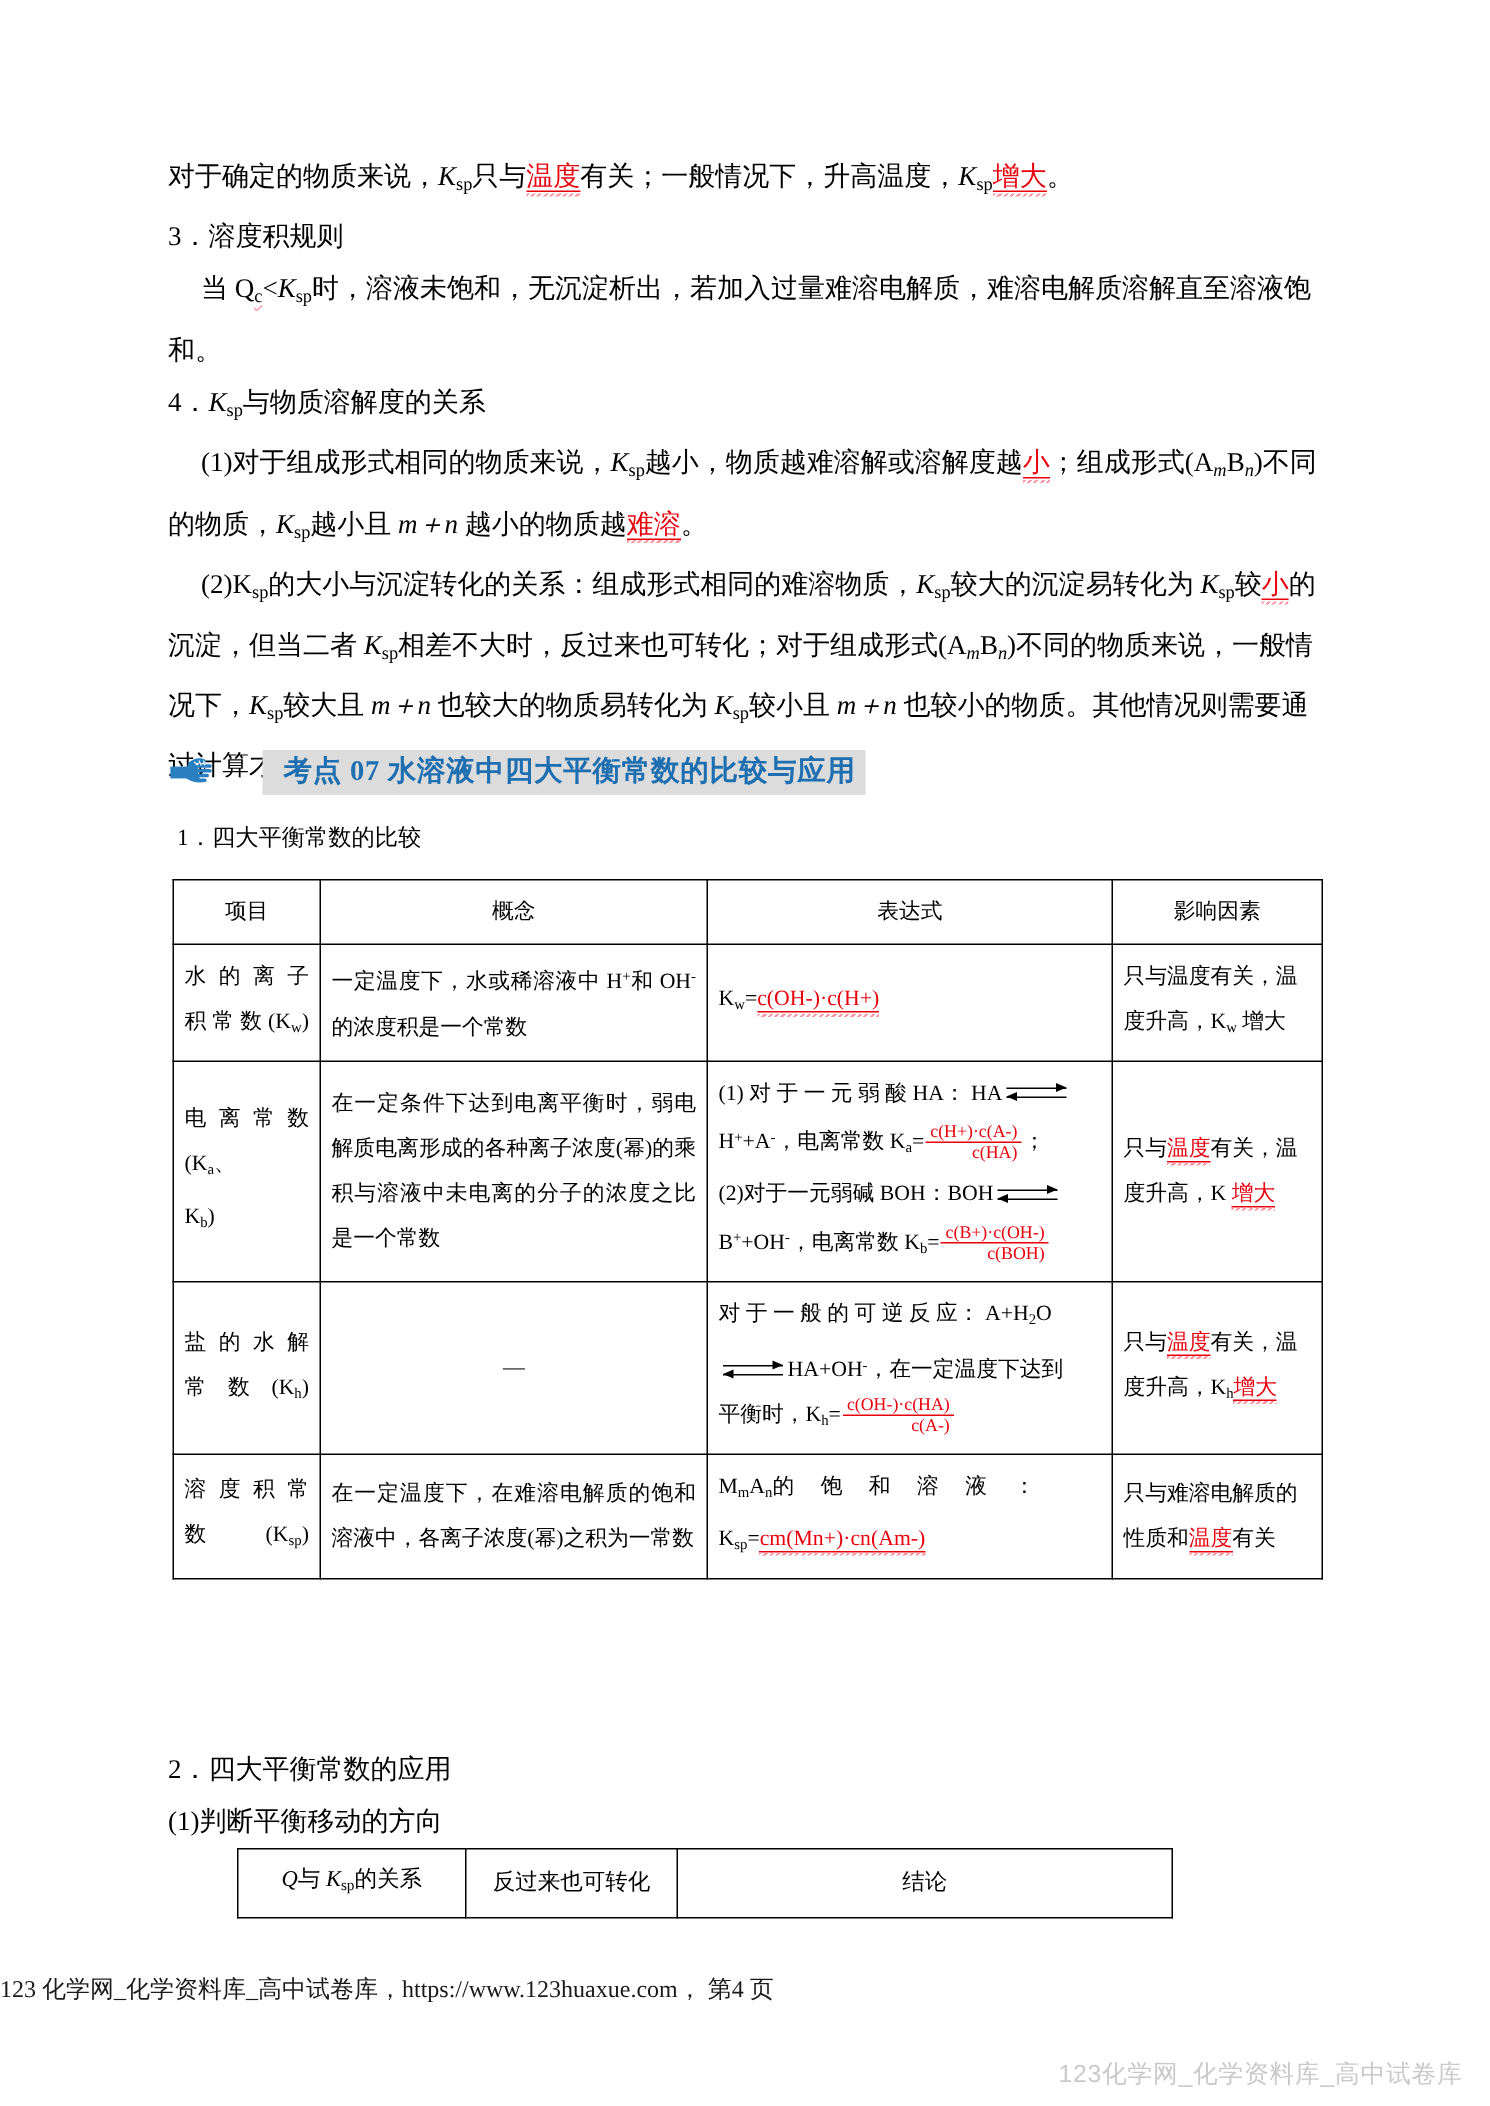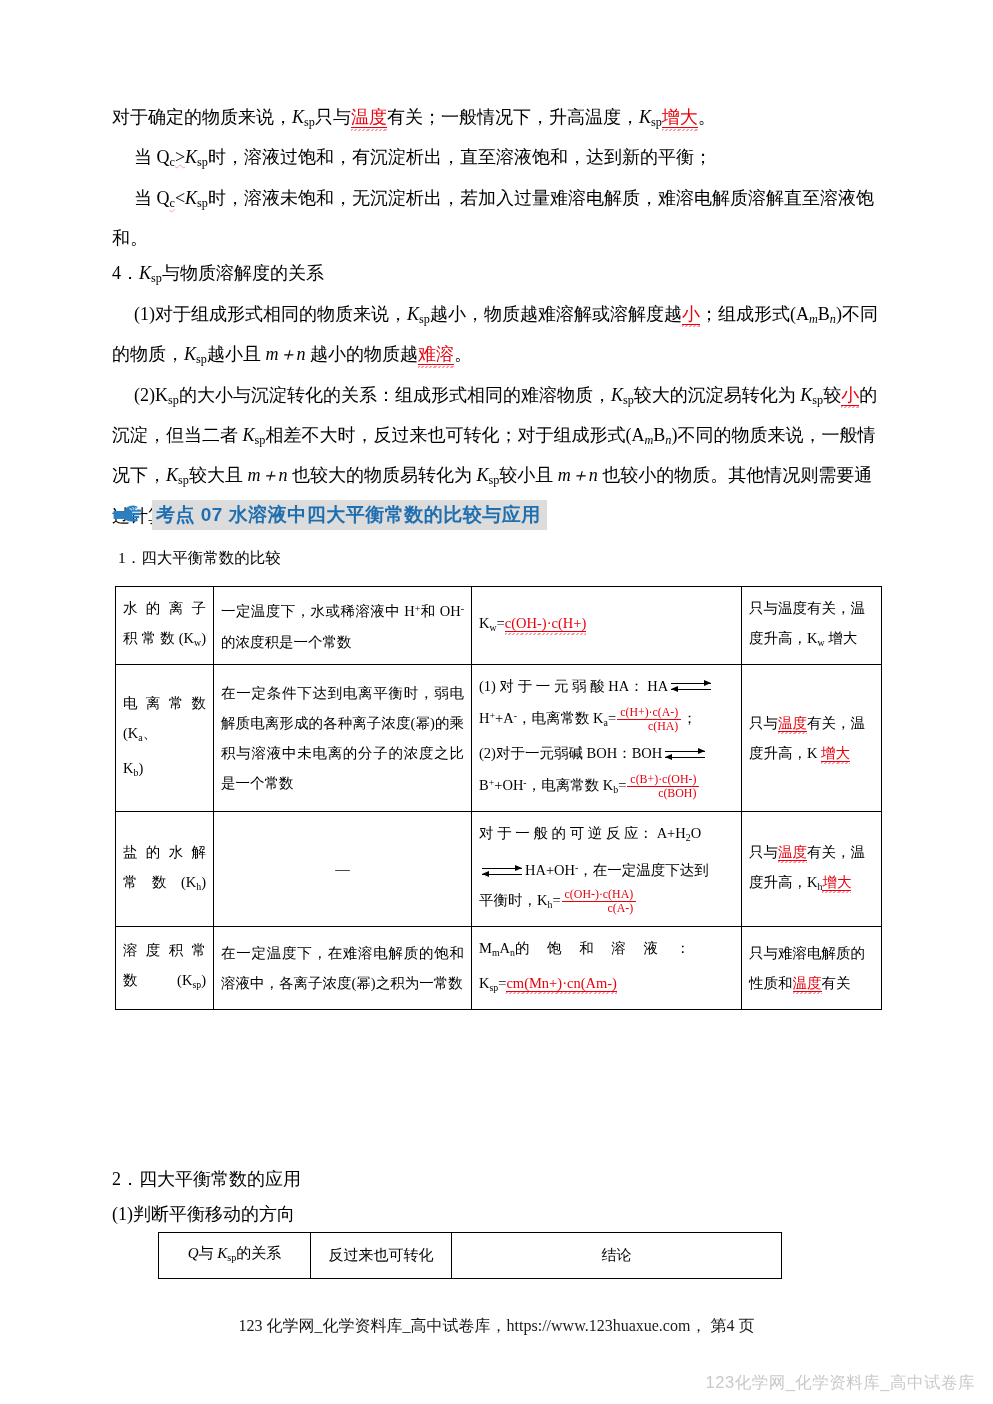--- a/index.html
+++ b/index.html
@@ -47,23 +47,24 @@
     position:absolute; left:112px; top:500px;
     display:flex; align-items:center; gap:0px;
   }
   .hand-icon { width:38px; height:26px; flex:0 0 auto; display:block; margin-right:2px; }
   .head-text {
     background:#dcdcdc;
     color:#1f6fb0;
     font-weight:bold;
     font-size:19px;
     line-height:26px;
-    padding:2px 6px 2px 4px;
+    padding:2px 6px 2px 14px;
     letter-spacing:0.5px;
-    font-family:Liberation Sans, sans-serif;
+    font-family:Liberation Serif, serif;
+    margin-left:23px;
   }
 
   
   table.main {
     border-collapse:collapse;
     width:766px;
     table-layout:fixed;
     font-size:14.5px;
   }
   table.main td, table.main th {
@@ -101,45 +102,43 @@
   .eqarrow .top { top:2px; }
   .eqarrow .bot { top:8px; }
   .eqarrow .ha { position:absolute; top:-1px; right:0; width:0;height:0;
      border-top:3px solid transparent;border-bottom:3px solid transparent;border-left:7px solid #000; }
   .eqarrow .hb { position:absolute; top:5px; left:0; width:0;height:0;
      border-top:3px solid transparent;border-bottom:3px solid transparent;border-right:7px solid #000; }
 
   
   .footer {
     position:absolute; left:0; top:1316px; width:993px;
-    text-align:center; font-size:16px; color:#1a1a1a;
+    text-align:left; font-size:16px; color:#1a1a1a;
     font-family:"Liberation Serif",serif;
   }
   .watermark {
     position:absolute; right:18px; top:1372px;
     font-size:16.5px; color:#c9c9c9;
     font-family:"Liberation Sans","DejaVu Sans",sans-serif;
     letter-spacing:0.5px;
   }
 </style>
 </head>
 <body>
 
 <div class="page">
 
   <div class="body-col">
 
     <p class="line">
       <span>对于确定的物质来说，</span><i class="v">K</i><span class="sub">sp</span><span>只与</span><span class="redu">温度</span><span>有关；一般情况下，升高温度，</span><i class="v">K</i><span class="sub">sp</span><span class="redu">增大</span><span>。</span>
     </p>
 
-
-    <p class="line indent">
-      <span>当 Q</span><span class="sub">c</span><span class="wavy">&gt;</span><i class="v">K</i><span class="sub">sp</span><span>时，溶液过饱和，有沉淀析出，直至溶液饱和，达到新的平衡；</span>
-    </p>
+    <p class="line"><span>3．溶度积规则</span></p>
+
 
 
     <p class="line indent">
       <span>当 Q</span><span class="sub wavy">c</span><span>&lt;</span><i class="v">K</i><span class="sub">sp</span><span>时，溶液未饱和，无沉淀析出，若加入过量难溶电解质，难溶电解质溶解直至溶液饱和。</span>
     </p>
 
     <p class="line">
       <span>4．</span><i class="v">K</i><span class="sub">sp</span><span>与物质溶解度的关系</span>
     </p>
 
@@ -167,20 +166,26 @@
 
   <div style="position:absolute;left:115px;top:586px;">
   <table class="main">
     <colgroup>
       <col style="width:98px">
           <col style="width:258px">
           <col style="width:270px">
           <col style="width:140px">
     </colgroup>
     <tbody>
+          <tr>
+      <th class="hdr">项目</th>
+      <th class="hdr">概念</th>
+      <th class="hdr">表达式</th>
+      <th class="hdr">影响因素</th>
+    </tr>
 
     <tr>
       <td class="j">
         <span>水 的 离 子 积</span><span>常数(K</span><span class="sub">w</span><span>)</span>
       </td>
       <td class="jn">
         <span>一定温度下，水或稀溶液中 H</span><span class="sup">+</span><span>和 OH</span><span class="sup">-</span><span>的浓度积是一个常数</span>
       </td>
       <td>
         <span>K</span><span class="sub">w</span><span>=</span><span class="redu">c(OH-)·c(H+)</span>

